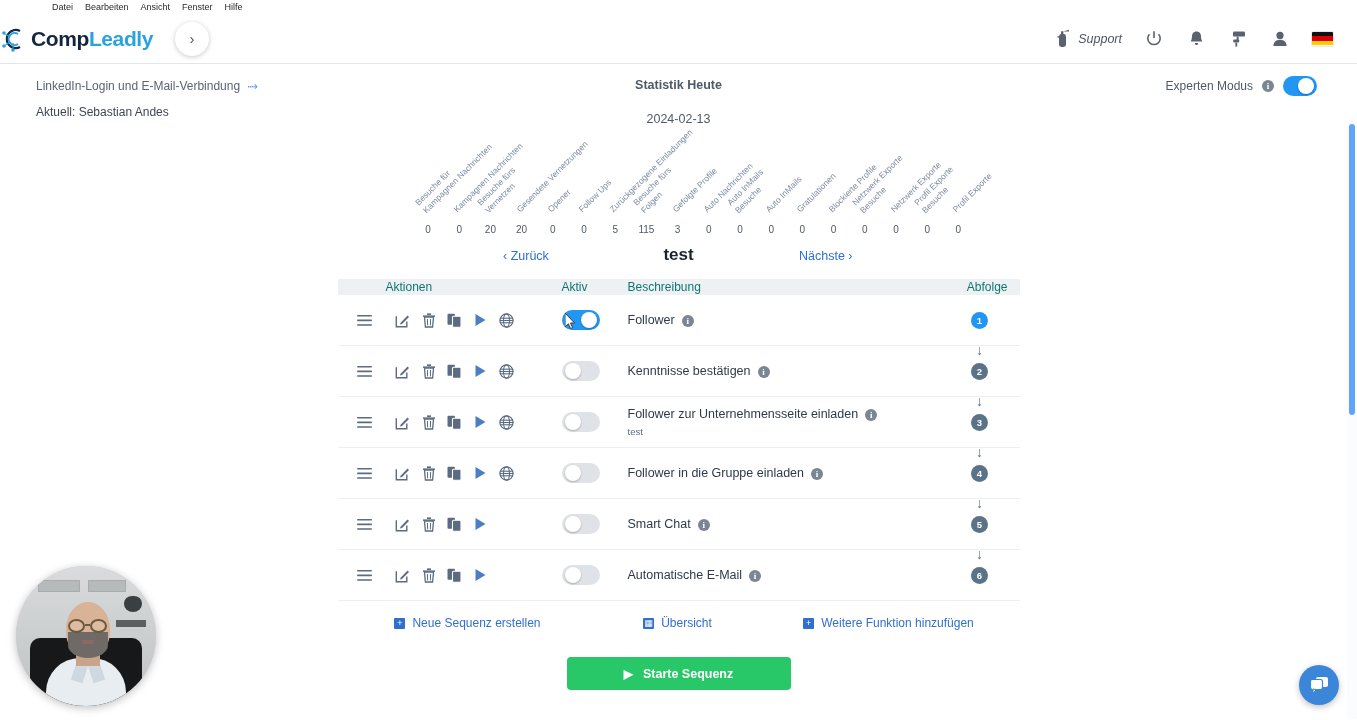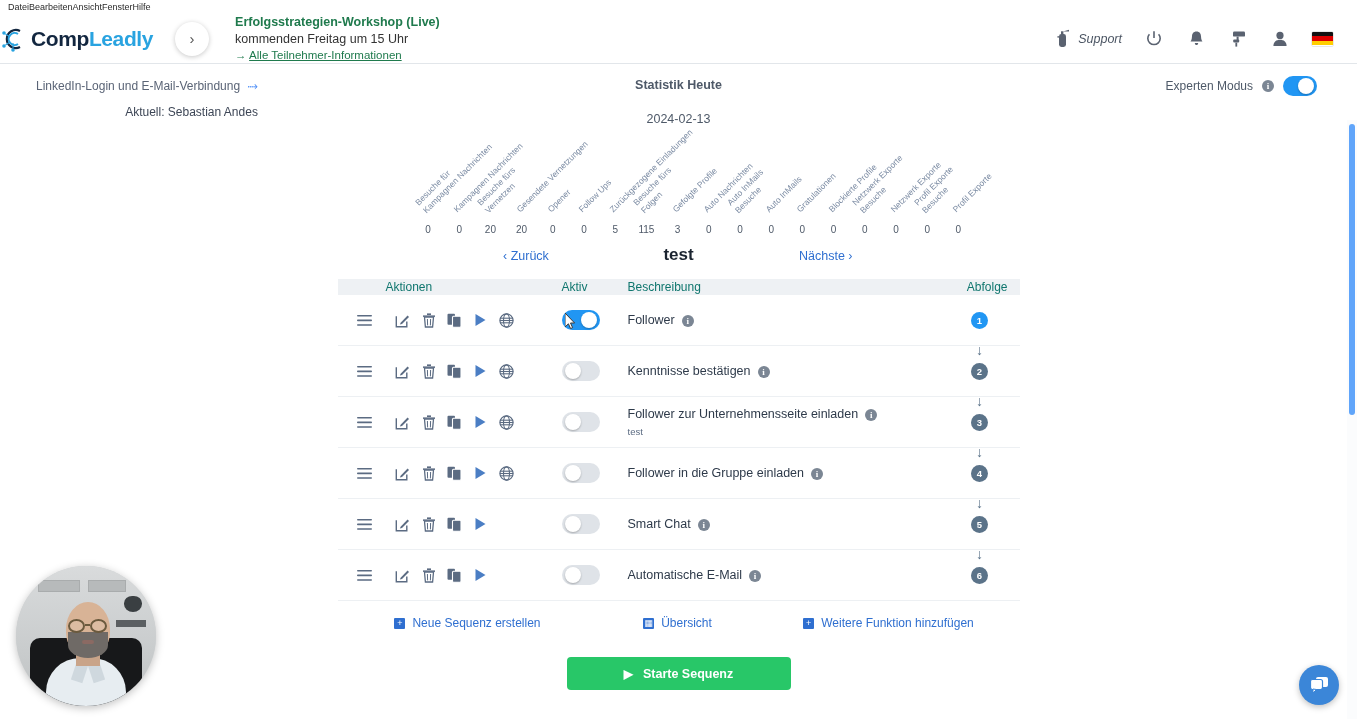--- a/index.html
+++ b/index.html
@@ -8,22 +8,22 @@
     width: 1357px; height: 720px;
     overflow: hidden;
     font-family: "Liberation Sans", sans-serif;
     background: #ffffff;
   }
   #app { position: relative; width: 1357px; height: 720px; background: #fff; }
 
   
   .osbar {
     height: 14px; background: #ffffff;
-    display: flex; align-items: center; 
-    padding-left: 8px; font-size: 9px; color: #2b2b2b;
+    display: flex; align-items: center; gap: 12px;
+    padding-left: 8px; font-size: 9px; color: #2b2b2b; margin-left: 44px;
   }
   .osbar span { cursor: default; }
 
   
   .appheader {
     position: relative;
     height: 50px;
     background: #ffffff;
     display: flex; align-items: center;
     border-bottom: 1px solid #e2e6ea;
@@ -55,21 +55,21 @@
   .flag i { display: block; height: 33.34%; }
   .flag .f1 { background: #111; } .flag .f2 { background: #dd0000; } .flag .f3 { background: #ffce00; }
 
   
   .page { position: relative; height: calc(720px - 14px - 51px); background: #fff; }
 
   .topline { display: flex; align-items: flex-start; padding: 14px 0 0 0; }
   .topleft { padding-left: 36px; }
   .ll1 { font-size: 12px; color: #5a6476; margin-bottom: 11px; }
   .ll1 .arrow-in { color: #3b82f6; font-size: 13px; margin-left: 4px; }
-  .ll2 { font-size: 12px; color: #3d4656; text-align: right; }
+  .ll2 { font-size: 12px; color: #3d4656; }
 
   .topcenter { position:absolute; left: 0; right: 0; top: 14px; text-align: center; pointer-events:none; }
   .stat-title { font-size: 12.5px; color: #4e5968; font-weight: bold; }
   .stat-date { font-size: 12.5px; color: #4e5968; margin-top: 20px; }
 
   .topright { position: absolute; right: 40px; top: 12px; display: flex; align-items: center; gap: 9px; }
   .topright .lbl { font-size: 12px; color: #4e5968; }
 
   
   .toggle { width: 38px; height: 20px; border-radius: 10px; position: relative; cursor: pointer; flex: none; }
@@ -216,28 +216,20 @@
       </div>
       <div class="logo-text">
         <span class="a">Comp</span><span class="b">Leadly</span>
       </div>
     </div>
 
     <div class="chev-btn">
       <span>›</span>
     </div>
 
-    <div class="promo">
-      <div class="p1">Erfolgsstrategien-Workshop (Live)</div>
-      <div class="p2">kommenden Freitag um 15 Uhr</div>
-      <div class="p3">
-        <span>→</span>
-        <a href="#">Alle Teilnehmer-Informationen</a>
-      </div>
-    </div>
 
     <div class="hdr-right">
       <div class="hdr-item">
         <span class="hdr-icon">
           <svg width="17" height="19" viewBox="0 0 17 19">
             <rect x="5" y="5" width="7" height="13" rx="2.4" fill="#5a6270"></rect>
             <rect x="7" y="2.3" width="2.4" height="3.4" fill="#5a6270"></rect>
             <path d="M9 2.6 L15 0.8 L15 2.6 Z" fill="#5a6270"></path>
             <rect x="3.4" y="7.2" width="2" height="1.4" fill="#5a6270"></rect>
           </svg>

